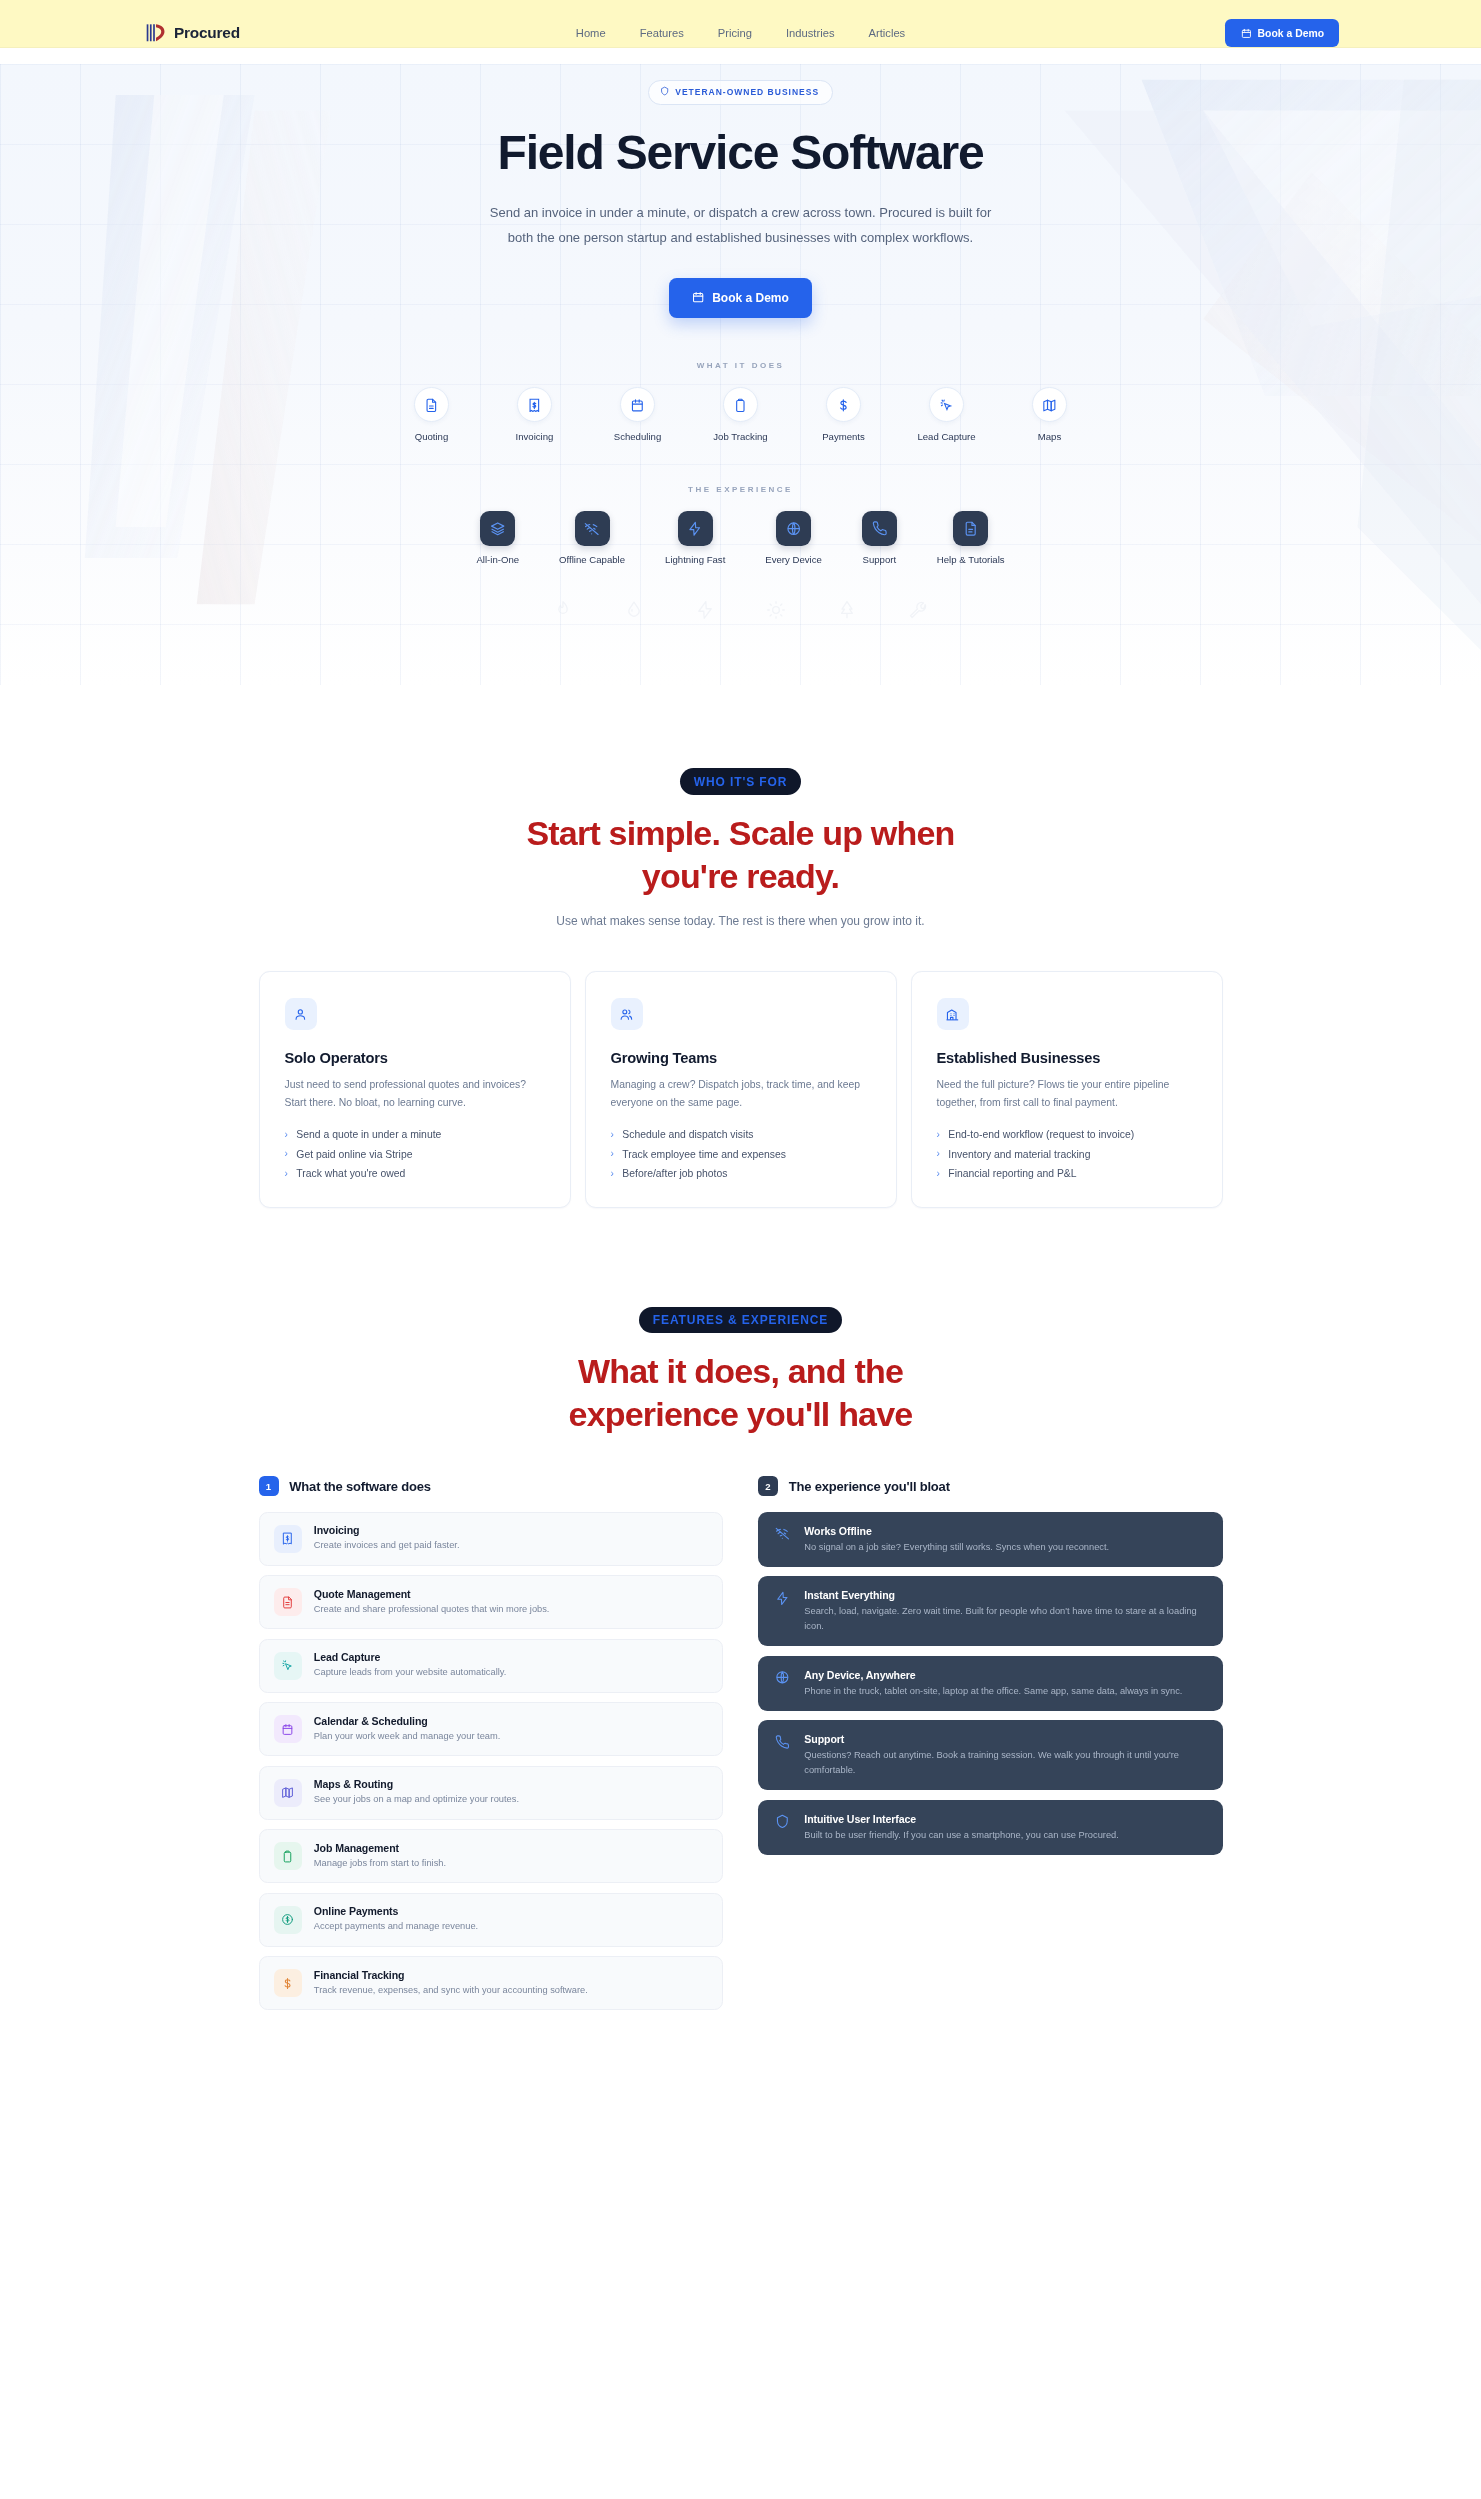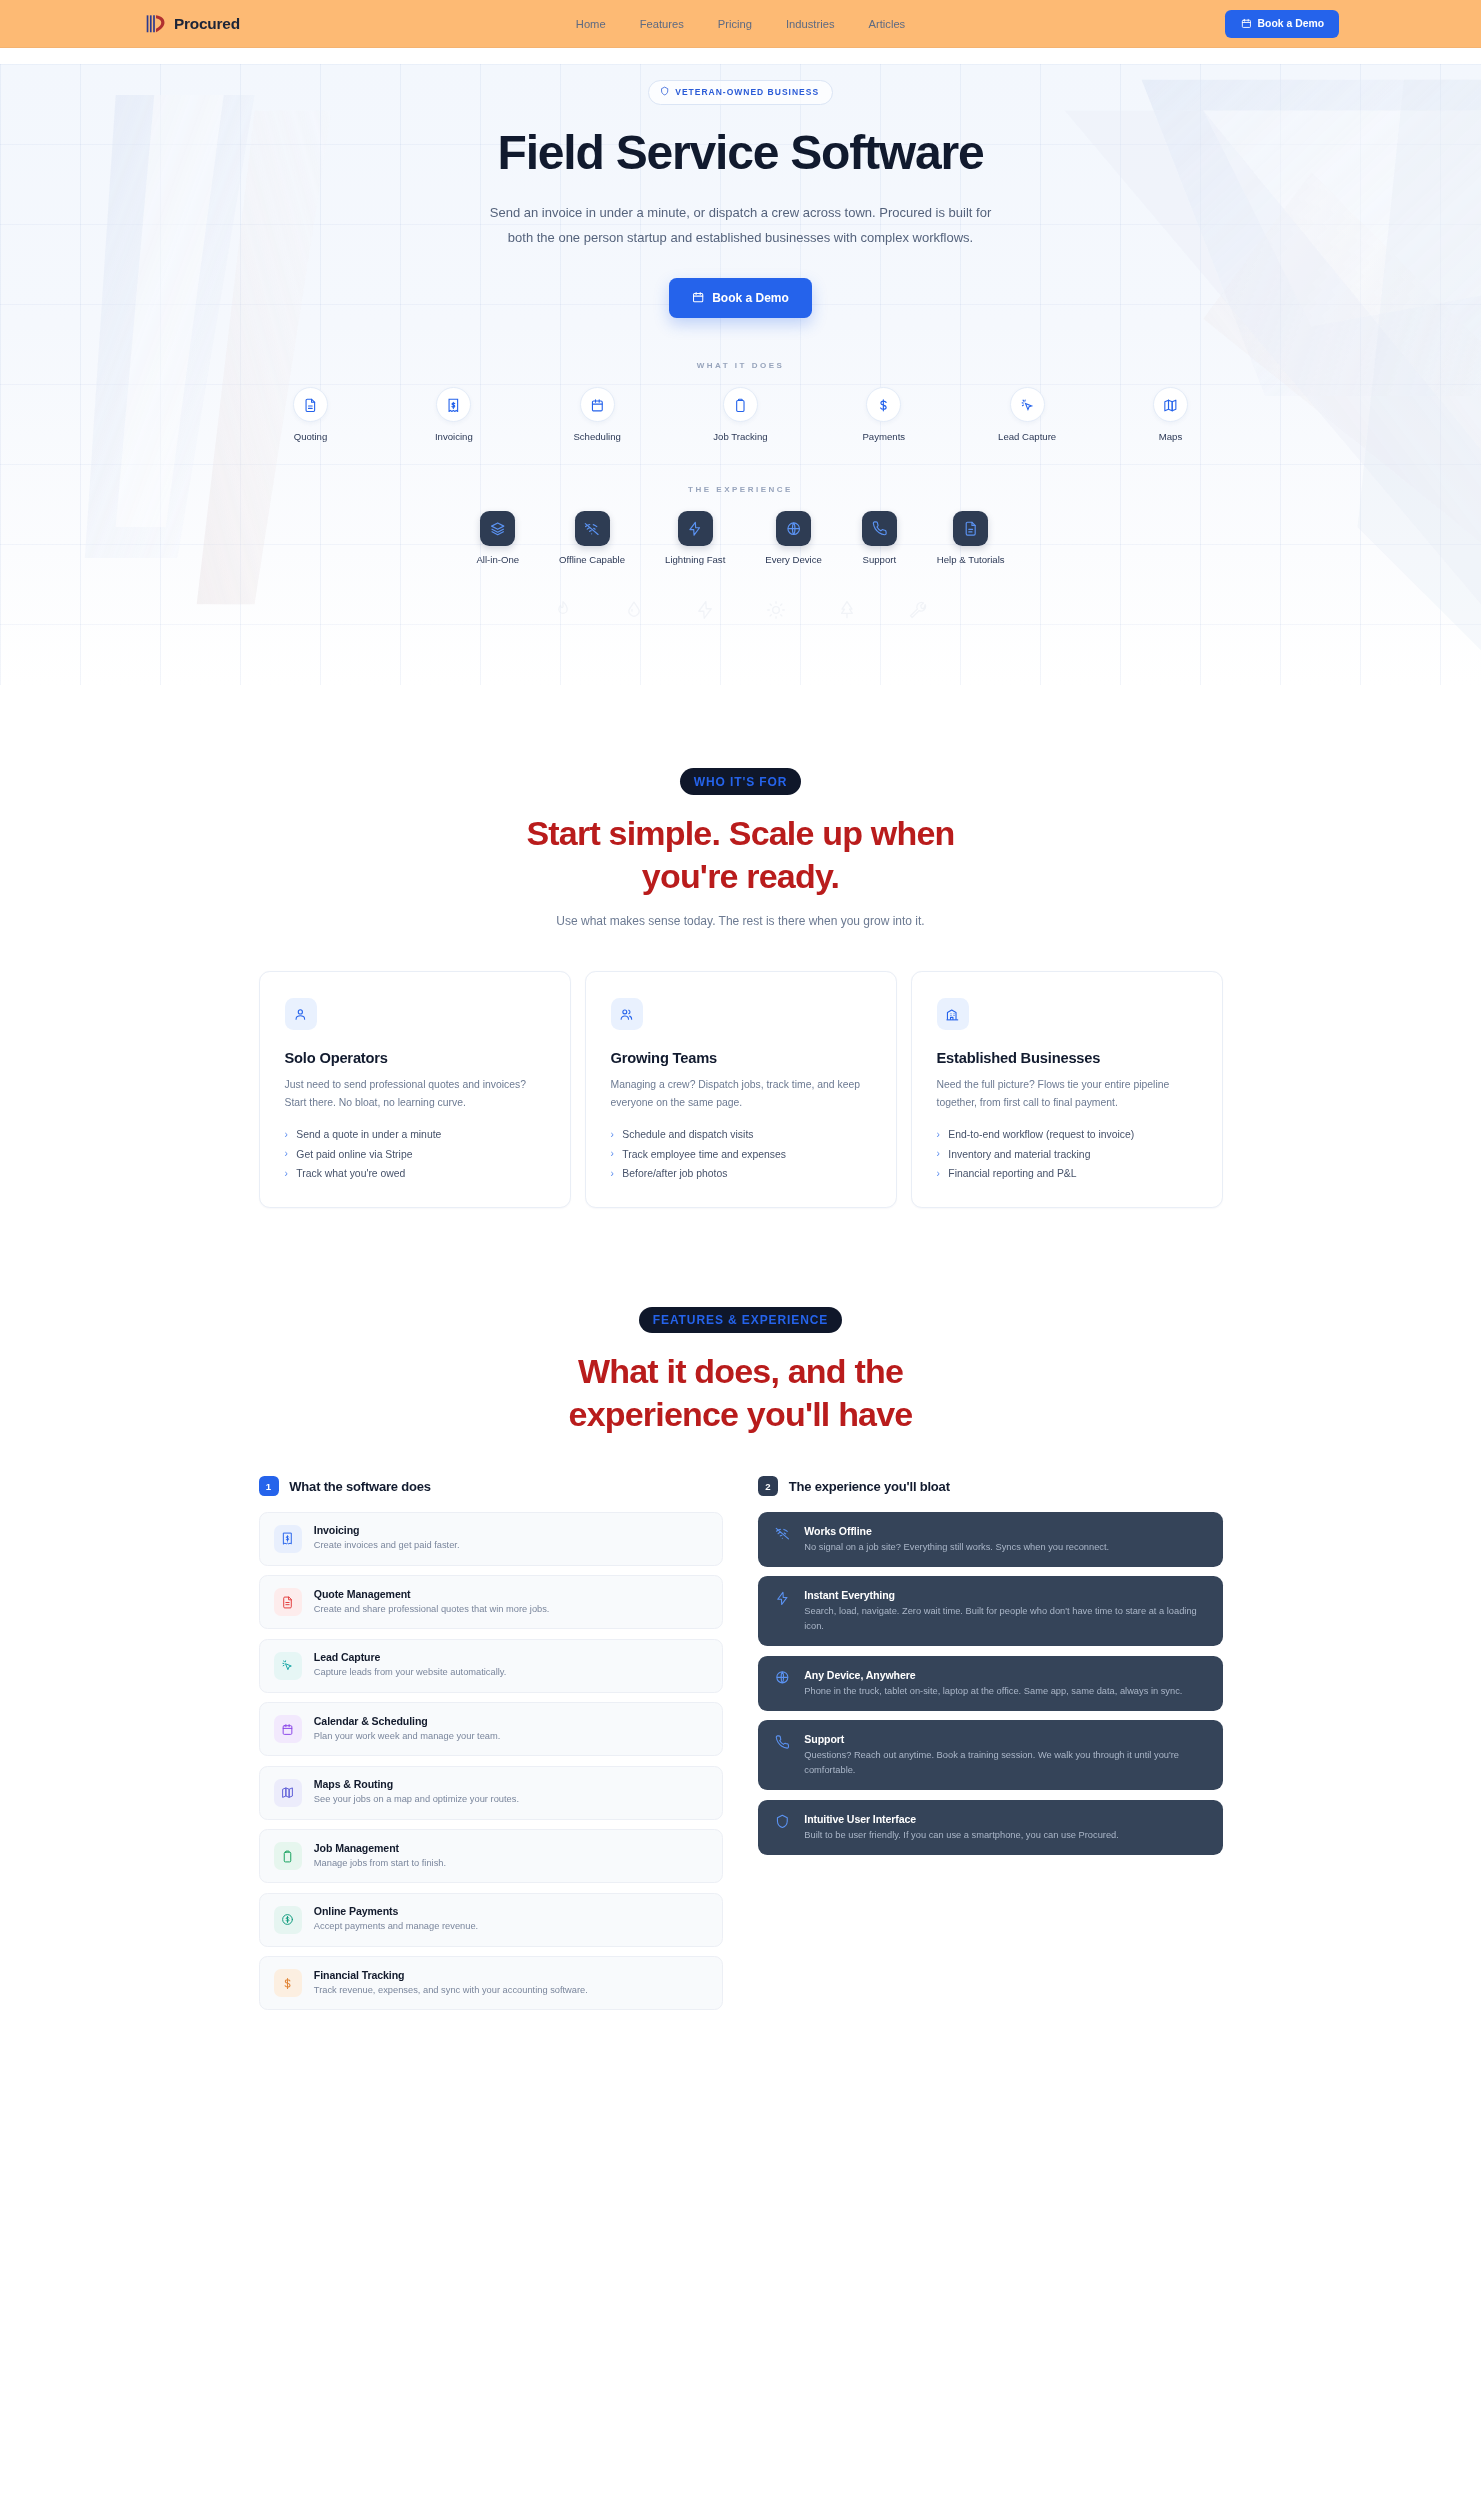--- a/index.html
+++ b/index.html
@@ -8,23 +8,23 @@
     font-family: "Liberation Sans", sans-serif;
     background: #ffffff;
     color: #121a2c;
     -webkit-font-smoothing: antialiased;
   }
   .page { width: 1481px; position: relative; overflow: hidden; }
 
   
   .nav {
     height: 48px;
-    background: #fdba74;
+    background: #fef9c3;
     display: flex;
-    align-items: center;
+    align-items: flex-end;
     position: relative;
     z-index: 20;
     border-bottom: 0.8px solid rgba(20,30,60,0.04);
   }
   .nav-inner {
     width: 1204px; margin: 0 auto;
     display: flex; align-items: center; gap: 0;
   }
   .brand { display: flex; align-items: center; gap: 7.7px; width: 255px; padding-left: 7.7px;}
   .brand-mark { width: 20px; height: 21.6px; display: block; }
@@ -83,21 +83,21 @@
     display:inline-flex; align-items:center; gap:7.7px; font-family: inherit;
     box-shadow: 0 6.2px 15.4px rgba(37,99,235,.26);
   }
 
   .eyebrow {
     margin-top: 43px;
     font-size: 8px; letter-spacing: 2.5px; font-weight: 700;
     color: #97a4bc; text-transform: uppercase;
   }
 
-  .icon-row { display:flex; justify-content:space-between; gap: 37px; margin-top: 17px; }
+  .icon-row { display:flex; justify-content:center; gap: 37px; margin-top: 17px; }
   .icon-cell { width: 66px; display:flex; flex-direction:column; align-items:center; gap:8.5px; cursor:pointer; }
   .icon-bubble {
     width: 35px; height: 35px; border-radius: 50%;
     background:#ffffff; border:0.8px solid #e4ecf8;
     display:flex; align-items:center; justify-content:center;
     box-shadow: 0 1.5px 4.6px rgba(40,70,130,.05);
   }
   .icon-bubble svg { display:block; }
   .icon-label { font-size: 9.6px; color:#2b3purple; color:#2c3956; font-weight:500; white-space:nowrap; }
 

